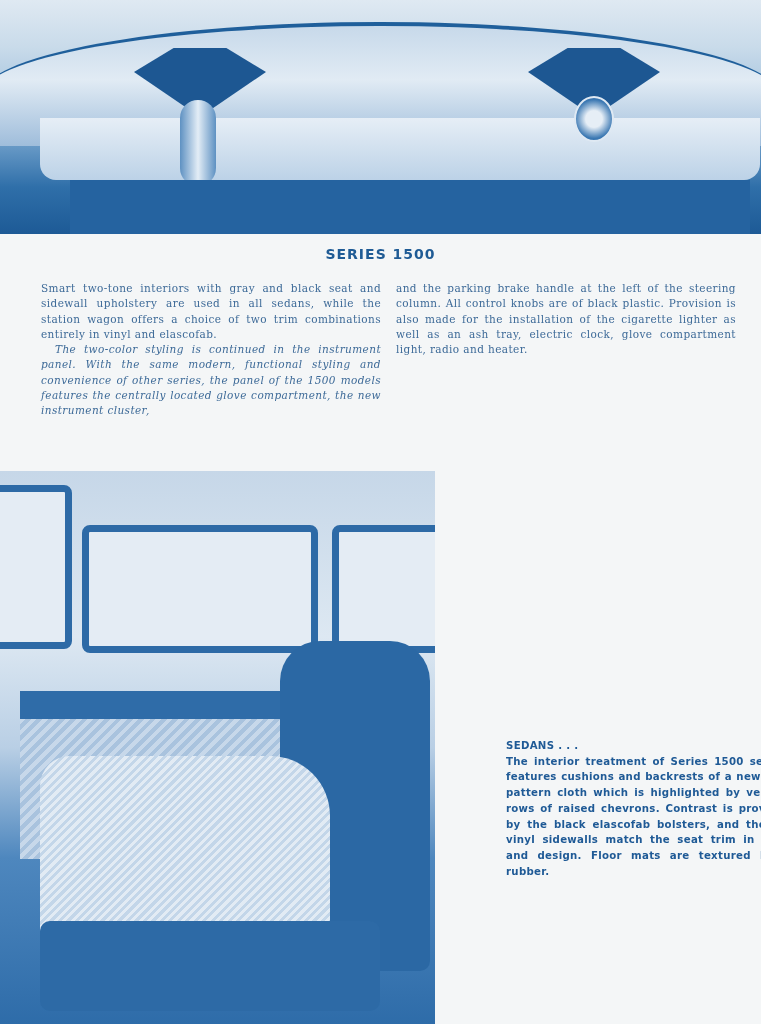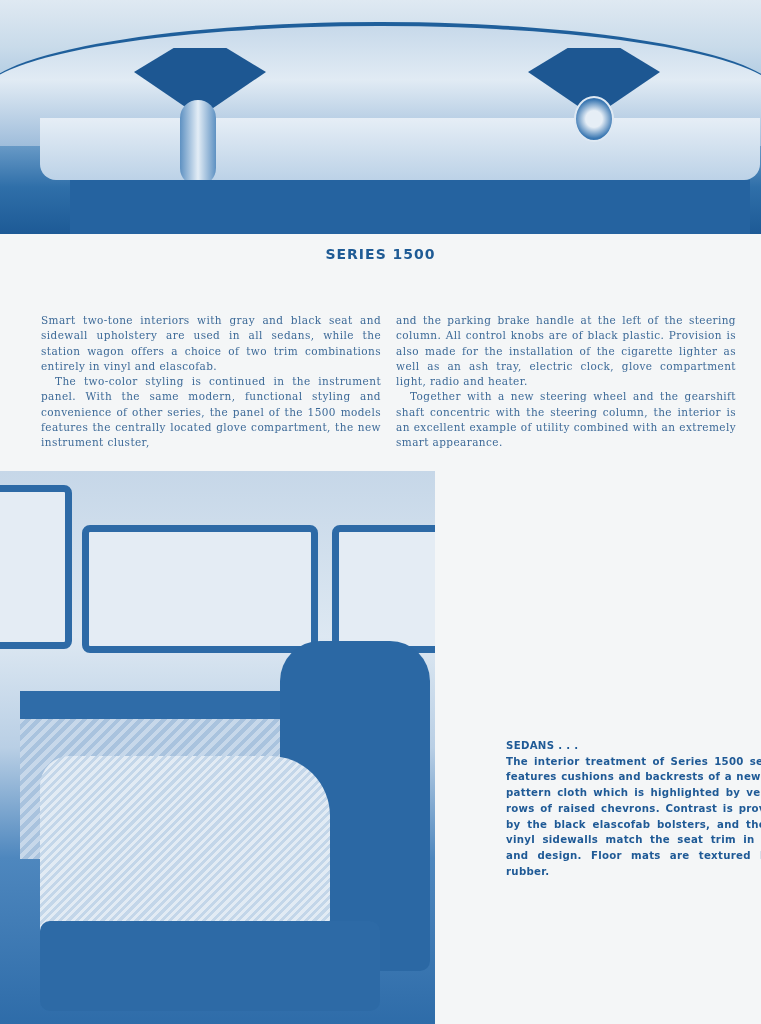--- a/index.html
+++ b/index.html
@@ -50,24 +50,23 @@
 
   .title {
     position: absolute; left: 0; top: 246px; width: 761px; text-align: center;
     font-family: "DejaVu Sans", sans-serif; font-weight: bold; font-size: 14px;
     letter-spacing: 1px; color: #1f5b95;
   }
   .col {
     position: absolute; top: 281px; width: 340px;
     font-size: 10.5px; line-height: 15.3px; text-align: justify; color: #3d6a98;
     letter-spacing: 0.4px;
-    margin-top: 32px;
   }
   .col p { margin: 0; }
-  .col p + p { text-indent: 14px; }
+  .col p + p { text-indent: 14px; font-style: italic; }
   .col-left { left: 41px; }
   .col-right { left: 396px; }
 
   .photo-bottom {
     position: absolute; left: 0; top: 471px; width: 435px; height: 553px;
     background: linear-gradient(180deg, #c6d7e8 0%, #dde8f2 30%, #b9cfe5 50%, #4e87be 70%, #2e6ca9 100%);
     overflow: hidden;
   }
   .window-frame { position: absolute; border: 7px solid #2d6aa6; border-radius: 8px; background: #e4ecf4; }
   .door-panel {
@@ -110,21 +109,20 @@
 </div>
 
 <div class="title">SERIES 1500</div>
 
 <div class="col col-left">
   <p>Smart two-tone interiors with gray and black seat and sidewall upholstery are used in all sedans, while the station wagon offers a choice of two trim combinations entirely in vinyl and elascofab.</p>
   <p>The two-color styling is continued in the instrument panel. With the same modern, functional styling and convenience of other series, the panel of the 1500 models features the centrally located glove compartment, the new instrument cluster,</p>
 </div>
 <div class="col col-right">
   <p>and the parking brake handle at the left of the steering column. All control knobs are of black plastic. Provision is also made for the installation of the cigarette lighter as well as an ash tray, electric clock, glove compartment light, radio and heater.</p>
-  <p>Together with a new steering wheel and the gearshift shaft concentric with the steering column, the interior is an excellent example of utility combined with an extremely smart appearance.</p>
 </div>
 
 <div class="photo-bottom">
   <div class="window-frame" style="left:-20px; top:14px; width:78px; height:150px;"></div>
   <div class="window-frame" style="left:82px; top:54px; width:222px; height:114px;"></div>
   <div class="window-frame" style="left:332px; top:54px; width:110px; height:114px;"></div>
   <div class="door-panel"></div>
   <div class="seat-back"></div>
   <div class="seat-cushion"></div>
   <div class="seat-base"></div>

